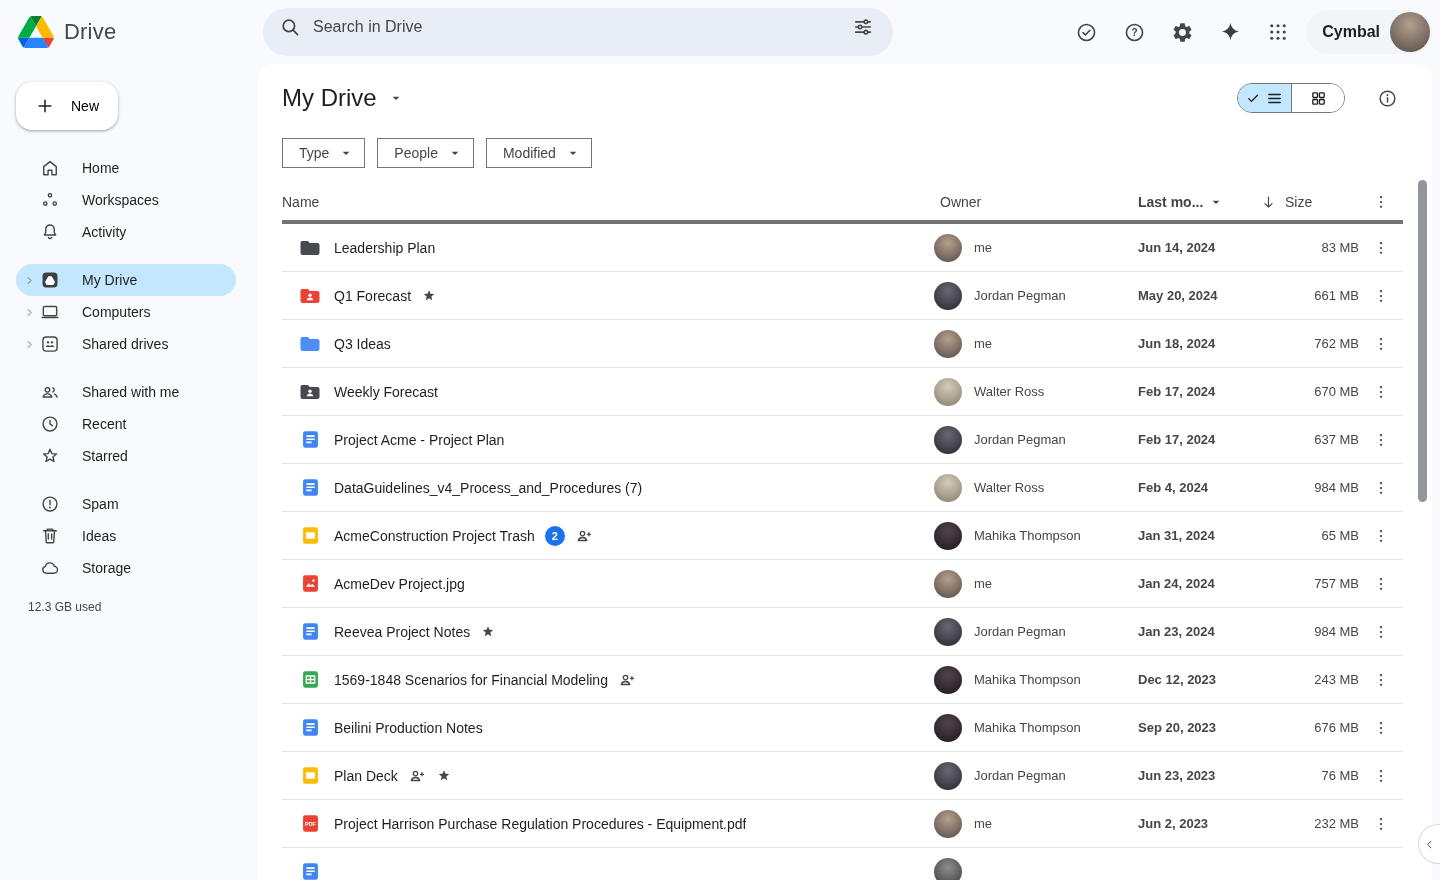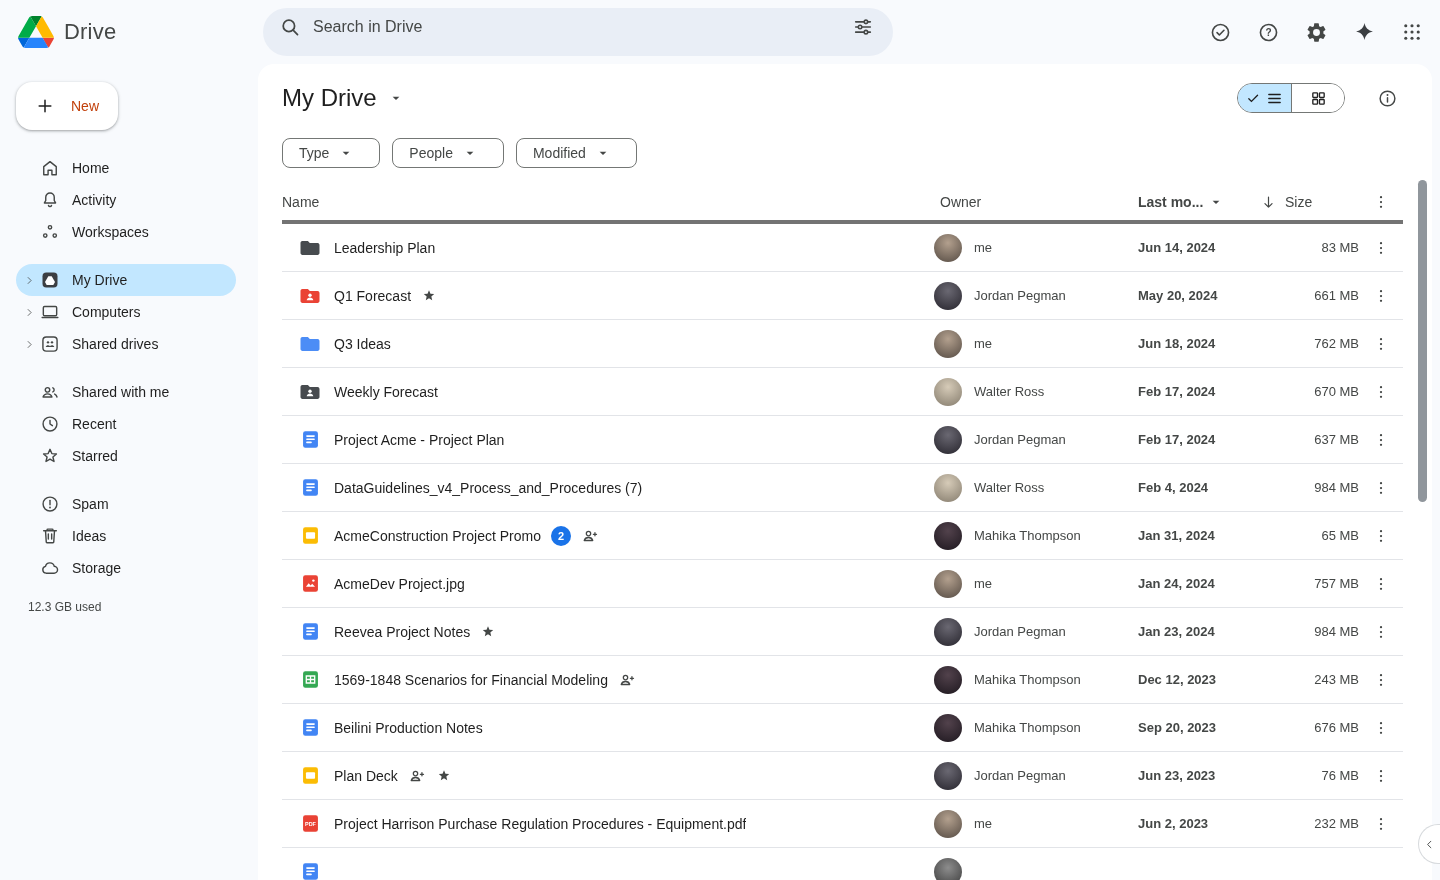--- a/index.html
+++ b/index.html
@@ -24,46 +24,46 @@
   .account-pill { height:44px; background:#f1f4f9; border-radius:22px; display:flex; align-items:center;
     gap:10px; padding:0 2px 0 16px; cursor:pointer; }
   .account-pill .acct-label { font-size:16px; font-weight:bold; color:#1f1f1f; }
   .avatar-lg { width:40px; height:40px; border-radius:50%; }
 
   
   .sidebar { position:absolute; top:64px; left:0; width:258px; bottom:0; padding-top:14px; }
   .new-btn { margin:4px 0 22px 16px; width:102px; height:48px; background:#fff; border-radius:16px;
     box-shadow:0 1px 2px rgba(60,64,67,.30), 0 1px 3px 1px rgba(60,64,67,.15);
     display:flex; align-items:center; justify-content:center; gap:16px;
-    font-size:14px; font-weight:500; color:#c2410c; cursor:pointer; }
+    font-size:14px; font-weight:500; color:#000000; cursor:pointer; }
   .nav-group { margin-bottom:16px; }
   .nav-item { height:32px; display:flex; align-items:center; margin:0 22px 0 16px;
     padding-left:6px; border-radius:16px; font-size:14px; color:#1f1f1f; cursor:pointer; }
   .nav-item.selected { background:#c2e7ff; }
   .nav-caret { width:14px; display:flex; align-items:center; justify-content:center; flex:none; }
   .nav-icon { width:20px; margin-left:4px; display:flex; align-items:center; justify-content:center; flex:none; }
-  .nav-label { margin-left:12px; white-space:nowrap; }
+  .nav-label { margin-left:22px; white-space:nowrap; }
   .storage-text { margin:2px 0 0 28px; font-size:12px; color:#444746; }
 
   
   .main { position:absolute; left:258px; top:64px; right:8px; bottom:0; background:#fff;
     border-radius:16px 16px 0 0; padding:14px 29px 0 24px; display:flex; flex-direction:column; overflow:hidden; }
   .main-header { height:40px; display:flex; align-items:center; justify-content:space-between; flex:none; }
   .page-title-wrap { display:flex; align-items:center; gap:10px; cursor:pointer; }
   .page-title { font-size:24px; color:#1f1f1f; }
   .view-controls { display:flex; align-items:center; gap:26px; }
   .segmented { display:flex; height:30px; border:1px solid #747775; border-radius:15px; overflow:hidden; }
   .seg { width:53px; display:flex; align-items:center; justify-content:center; gap:5px; cursor:pointer; background:#fff; }
   .seg.active { background:#c2e7ff; }
   .seg + .seg { border-left:1px solid #747775; }
   .info-btn { width:32px; height:32px; display:flex; align-items:center; justify-content:center; cursor:pointer; }
 
   .chips-row { margin-top:20px; display:flex; gap:12px; flex:none; }
-  .chip { height:30px; border:1px solid #747775; border-radius:8px; background:#fff;
-    display:flex; align-items:center; gap:8px; padding:0 24px 0 16px;
+  .chip { height:30px; border:1px solid #747775; border-radius:0; background:#fff;
+    display:flex; align-items:center; gap:8px; padding:0 9px 0 16px;
     font-size:14px; font-weight:500; color:#444746; cursor:pointer; }
 
   .table-header { margin-top:16px; height:40px; display:flex; align-items:center;
     font-size:14px; font-weight:500; color:#444746; border-bottom:4px solid #737373; flex:none; }
   .col-name   { flex:1 1 auto; display:flex; align-items:center; min-width:0; }
   .col-owner  { width:204px; flex:none; display:flex; align-items:center; }
   .col-mod    { width:147px; flex:none; display:flex; align-items:center;font-weight:bold; }
   .col-size   { width:74px;  flex:none; }
   .col-menu   { width:44px;  flex:none; display:flex; justify-content:center; }
   .table-header .col-owner { padding-left:6px; }
@@ -155,20 +155,24 @@
           <circle cx="12" cy="5.2" r="1.7"></circle>
           <circle cx="18.8" cy="5.2" r="1.7"></circle>
           <circle cx="5.2" cy="12" r="1.7"></circle>
           <circle cx="12" cy="12" r="1.7"></circle>
           <circle cx="18.8" cy="12" r="1.7"></circle>
           <circle cx="5.2" cy="18.8" r="1.7"></circle>
           <circle cx="12" cy="18.8" r="1.7"></circle>
           <circle cx="18.8" cy="18.8" r="1.7"></circle>
         </svg>
       </span>
+    <div class="account-pill">
+      <span class="acct-label">Cymbal</span>
+      <span class="avatar-lg" id="topbar-avatar" style="background:radial-gradient(circle at 50% 32%, #b3a08e, #544a42)"></span>
+    </div>
   </div>
 </div>
 
 <div class="sidebar">
   <div class="new-btn">
     <span id="ic-plus">
         <svg viewBox="0 0 24 24" width="20" height="20">
           <path d="M12 5v14M5 12h14" stroke="#1f1f1f" stroke-width="1.8" stroke-linecap="round"></path>
         </svg>
       </span>
@@ -182,36 +186,36 @@
             <svg viewBox="0 0 24 24" width="20" height="20">
               <path d="M4.5 10.4 12 4.4l7.5 6V20h-5.2v-5.4h-4.6V20H4.5z" fill="none" stroke="#444746" stroke-width="1.7" stroke-linecap="round" stroke-linejoin="round"></path>
             </svg>
           </span>
           <span class="nav-label">Home</span>
         </div>
         <div class="nav-item">
           <span class="nav-caret"></span>
           <span class="nav-icon">
             <svg viewBox="0 0 24 24" width="20" height="20">
-              <path d="M12 3.6c2.9 0 5.1 2.3 5.1 5.2v3.8l1.6 2.9H5.3l1.6-2.9V8.8c0-2.9 2.2-5.2 5.1-5.2z" fill="none" stroke="#444746" stroke-width="1.7" stroke-linecap="round" stroke-linejoin="round"></path>
-              <path d="M10.2 18.6a1.9 1.9 0 0 0 3.6 0" fill="none" stroke="#444746" stroke-width="1.7" stroke-linecap="round" stroke-linejoin="round"></path>
-            </svg>
-          </span>
-          <span class="nav-label">Activity</span>
-        </div>
-        <div class="nav-item">
-          <span class="nav-caret"></span>
-          <span class="nav-icon">
-            <svg viewBox="0 0 24 24" width="20" height="20">
               <circle cx="12" cy="6.3" r="2" fill="none" stroke="#444746" stroke-width="1.7" stroke-linecap="round" stroke-linejoin="round"></circle>
               <circle cx="6.3" cy="16.2" r="2" fill="none" stroke="#444746" stroke-width="1.7" stroke-linecap="round" stroke-linejoin="round"></circle>
               <circle cx="17.7" cy="16.2" r="2" fill="none" stroke="#444746" stroke-width="1.7" stroke-linecap="round" stroke-linejoin="round"></circle>
             </svg>
           </span>
           <span class="nav-label">Workspaces</span>
+        </div>
+        <div class="nav-item">
+          <span class="nav-caret"></span>
+          <span class="nav-icon">
+            <svg viewBox="0 0 24 24" width="20" height="20">
+              <path d="M12 3.6c2.9 0 5.1 2.3 5.1 5.2v3.8l1.6 2.9H5.3l1.6-2.9V8.8c0-2.9 2.2-5.2 5.1-5.2z" fill="none" stroke="#444746" stroke-width="1.7" stroke-linecap="round" stroke-linejoin="round"></path>
+              <path d="M10.2 18.6a1.9 1.9 0 0 0 3.6 0" fill="none" stroke="#444746" stroke-width="1.7" stroke-linecap="round" stroke-linejoin="round"></path>
+            </svg>
+          </span>
+          <span class="nav-label">Activity</span>
         </div>
       </div>
       <div class="nav-group">
         <div class="nav-item selected">
           <span class="nav-caret">
             <svg viewBox="0 0 24 24" width="11" height="11">
               <path d="m9 5.5 6.5 6.5L9 18.5" fill="none" stroke="#444746" stroke-width="1.7" stroke-linecap="round" stroke-linejoin="round"></path>
             </svg>
           </span>
           <span class="nav-icon">
@@ -608,21 +612,21 @@
         </div>
       </div>
       <div class="file-row">
         <div class="col-name">
           <span class="file-icon">
             <svg viewBox="0 0 24 24" width="21" height="21">
               <rect x="3.5" y="2.5" width="17" height="19" rx="2.6" fill="#fbbc04"></rect>
               <rect x="6.8" y="8.3" width="10.4" height="7.4" rx="1" fill="#fff"></rect>
             </svg>
           </span>
-          <span class="file-name">AcmeConstruction Project Promo</span>
+          <span class="file-name">AcmeConstruction Project Trash</span>
           <span class="name-extra badge">2</span>
           <span class="name-extra">
             <svg viewBox="0 0 24 24" width="18" height="18">
               <circle cx="10" cy="8.8" r="2.9" fill="none" stroke="#444746" stroke-width="1.7" stroke-linecap="round" stroke-linejoin="round"></circle>
               <path d="M4.3 18c.7-2.5 3-4 5.7-4s5 1.5 5.7 4z" fill="none" stroke="#444746" stroke-width="1.7" stroke-linecap="round" stroke-linejoin="round"></path>
               <path d="M18.6 7.6v4.2M16.5 9.7h4.2" fill="none" stroke="#444746" stroke-width="1.7" stroke-linecap="round" stroke-linejoin="round"></path>
             </svg>
           </span>
         </div>
         <div class="col-owner">

